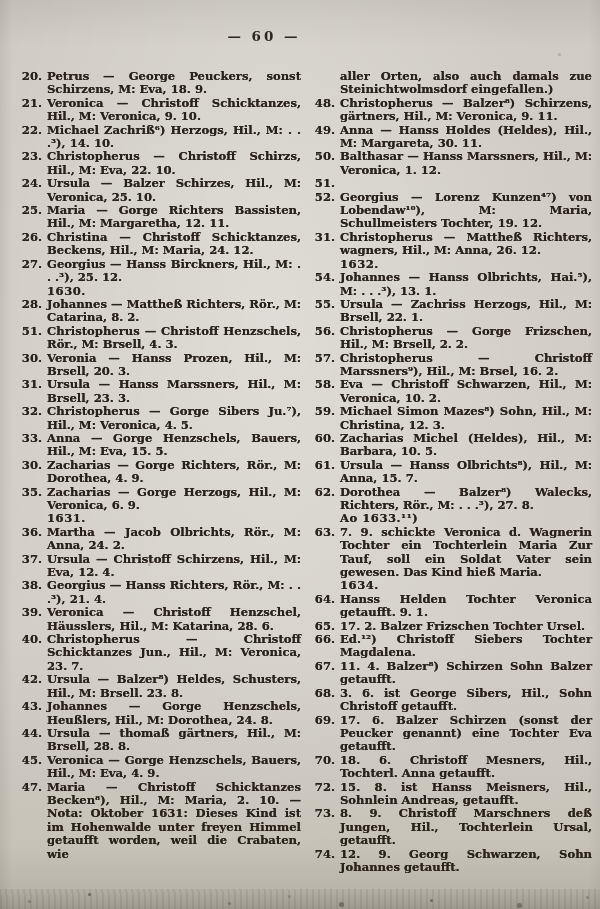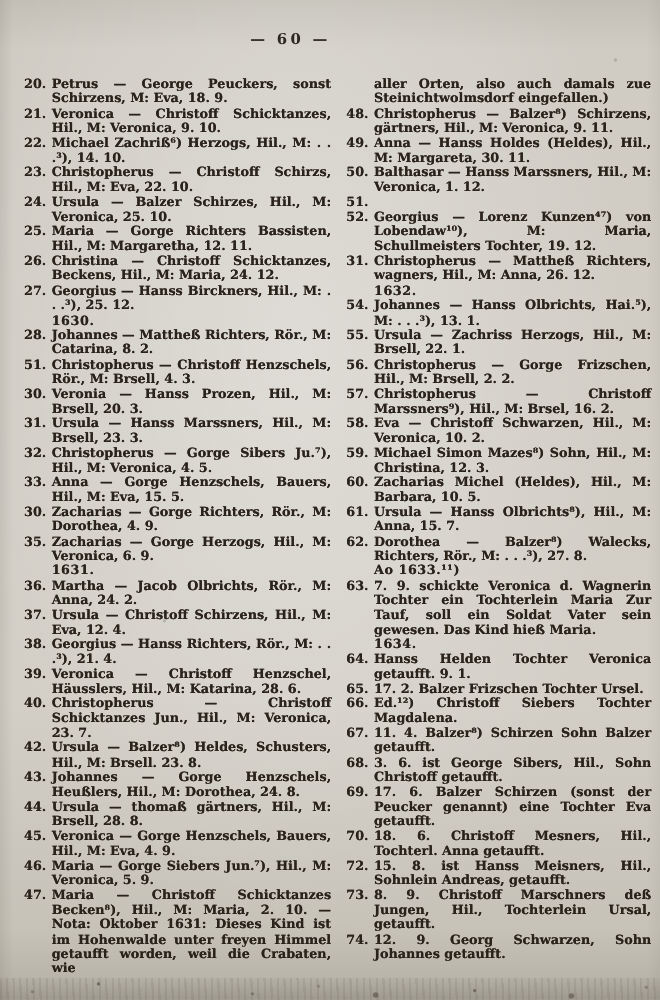--- a/index.html
+++ b/index.html
@@ -160,24 +160,20 @@
       </div>
       <div class="entry">
         <span class="num">44.</span>
         <span class="txt">Ursula — thomaß gärtners, Hil., M: Brsell, 28. 8.</span>
       </div>
       <div class="entry">
         <span class="num">45.</span>
         <span class="txt">Veronica — Gorge Henzschels, Bauers, Hil., M: Eva, 4. 9.</span>
       </div>
       <div class="entry">
-        <span class="num">46.</span>
-        <span class="txt">Maria — Gorge Siebers Jun.⁷), Hil., M: Veronica, 5. 9.</span>
-      </div>
-      <div class="entry">
         <span class="num">47.</span>
         <span class="txt">Maria — Christoff Schicktanzes Becken⁸), Hil., M: Maria, 2. 10. — Nota: Oktober 1631: Dieses Kind ist im Hohenwalde unter freyen Himmel getaufft worden, weil die Crabaten, wie</span>
       </div>
     </div>
   <div class="col" id="col-right">
       <div class="entry">
         <span class="num"></span>
         <span class="txt">aller Orten, also auch damals zue Steinichtwolmsdorf eingefallen.)</span>
       </div>
       <div class="entry">

